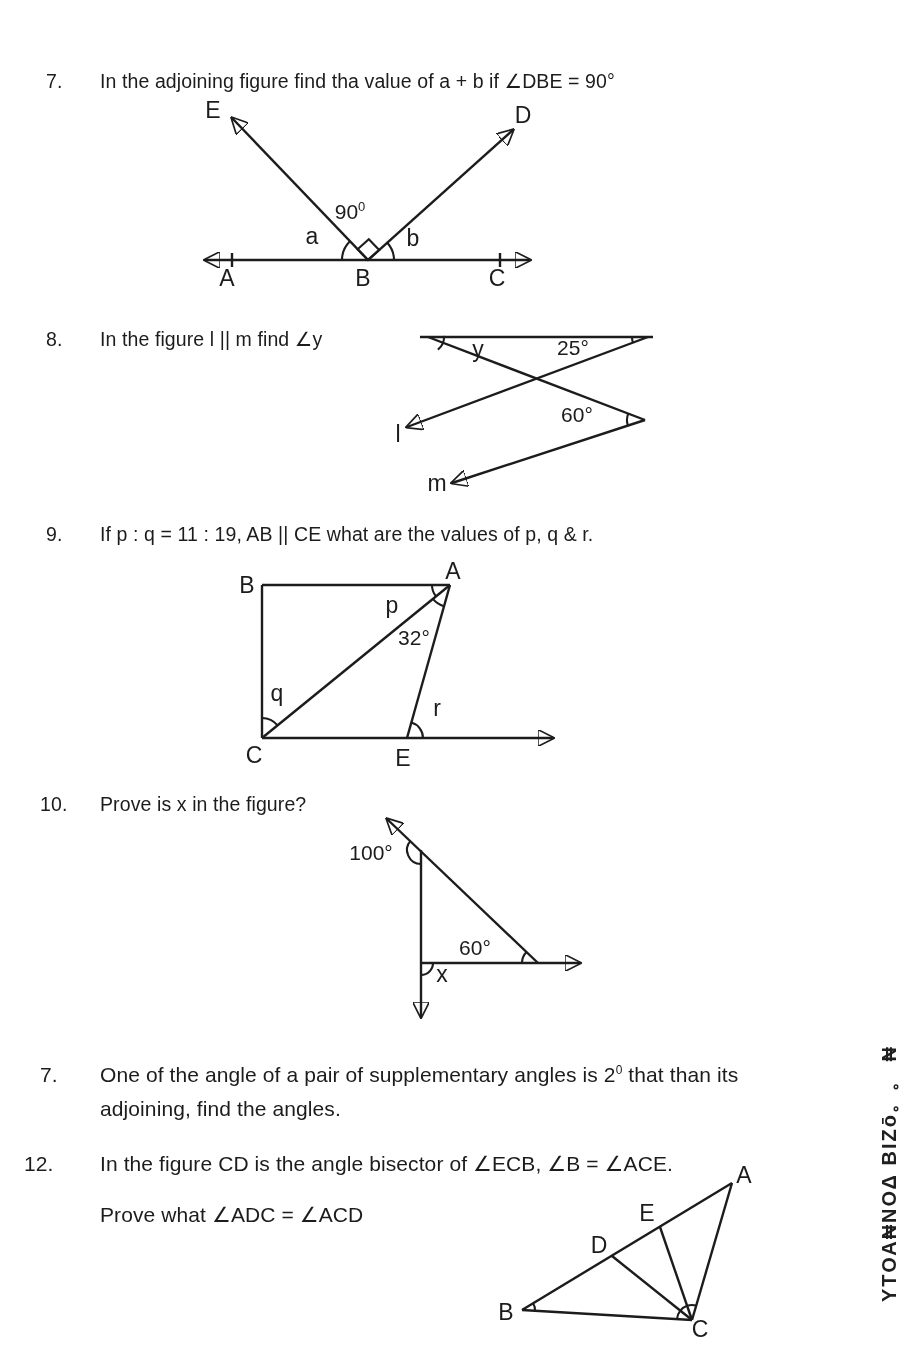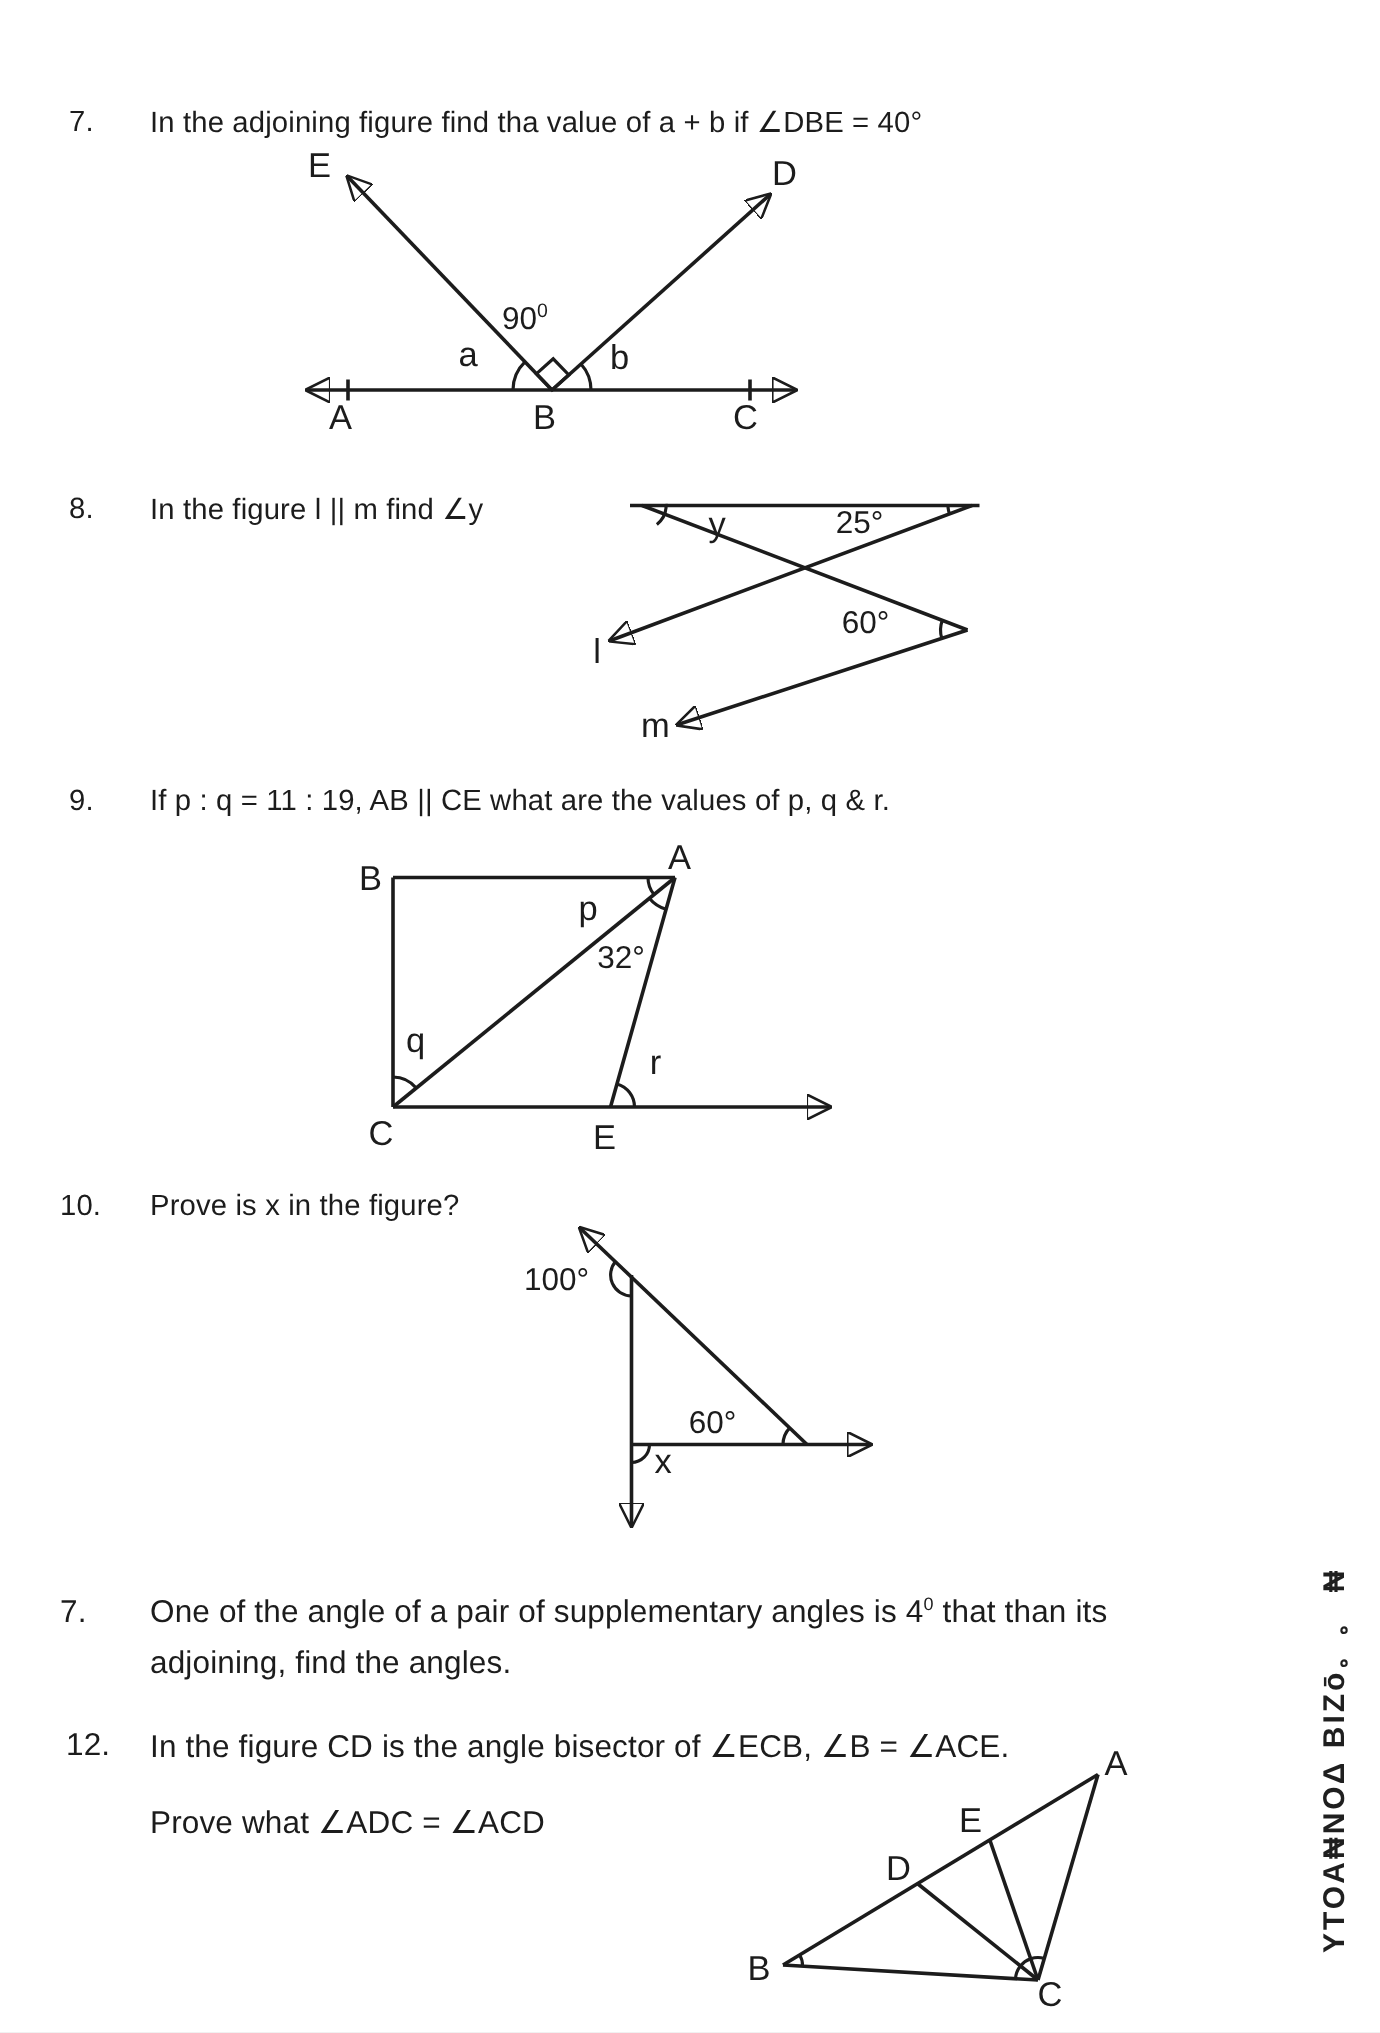--- a/index.html
+++ b/index.html
@@ -28,21 +28,21 @@
     letter-spacing:2px;
   }
 </style>
 </head>
 <body>
 
 <div class="page">
 
   <div class="qrow fs19" style="top:70px;">
     <span class="qnum" style="left:46px;">7.</span>
-    <span class="qtext">In the adjoining figure find tha value of a + b if ∠DBE = 40°</span>
+    <span class="qtext">In the adjoining figure find tha value of a + b if ∠DBE = 90°</span>
   </div>
 
   <svg class="fig" style="left:198px;top:98px;" width="345" height="195" viewBox="0 0 345 195">
     <defs>
       <marker id="ah7" viewBox="0 0 10 10" refX="9" refY="5" markerWidth="7" markerHeight="7" orient="auto-start-reverse">
         <path d="M0 0 L10 5 L0 10 z" fill="#1c1c1c" stroke="none"></path>
       </marker>
     </defs>
     <g class="stroke-main">
       <line x1="7" y1="162" x2="332" y2="162" marker-start="url(#ah7)" marker-end="url(#ah7)"></line>
@@ -150,28 +150,28 @@
       <path d="M177,151 A16,16 0 0 1 181.5,139.9"></path>
       <path d="M88,151 A12,12 0 0 1 76,163"></path>
     </g>
     <text class="ang" x="26" y="48" text-anchor="middle">100°</text>
     <text class="ang" x="130" y="143" text-anchor="middle">60°</text>
     <text class="lbl" x="97" y="170" text-anchor="middle">x</text>
   </svg>
 
   <div class="qrow fs21" style="top:1063px;">
     <span class="qnum" style="left:40px;">7.</span>
-    <span class="qtext"><span>One of the angle of a pair of supplementary angles is 4</span><sup class="deg">0</sup><span> that than its</span></span>
+    <span class="qtext"><span>One of the angle of a pair of supplementary angles is 2</span><sup class="deg">0</sup><span> that than its</span></span>
   </div>
   <div class="qrow fs21" style="top:1097px;">
     <span class="qtext">adjoining, find the angles.</span>
   </div>
 
   <div class="qrow fs21" style="top:1152px;">
-    <span class="qnum" style="left:44px;">12.</span>
+    <span class="qnum" style="left:24px;">12.</span>
     <span class="qtext">In the figure CD is the angle bisector of ∠ECB, ∠B = ∠ACE.</span>
   </div>
   <div class="qrow fs21" style="top:1203px;">
     <span class="qtext">Prove what ∠ADC = ∠ACD</span>
   </div>
 
   <svg class="fig" style="left:495px;top:1165px;" width="265" height="185" viewBox="0 0 265 185">
     <g class="stroke-main">
       <line x1="27" y1="145" x2="237" y2="18"></line>
       <line x1="27" y1="145" x2="197" y2="155"></line>

